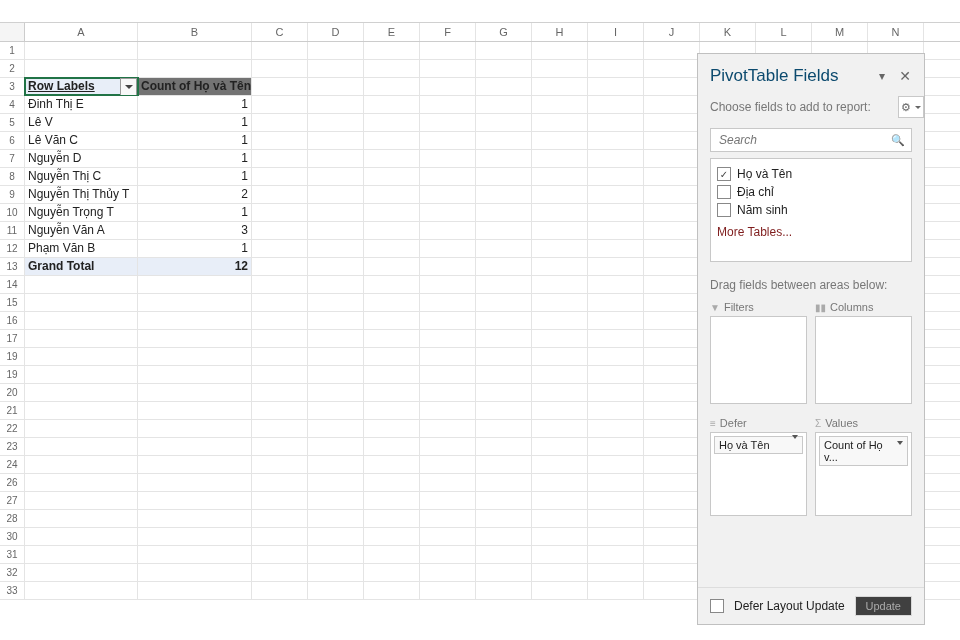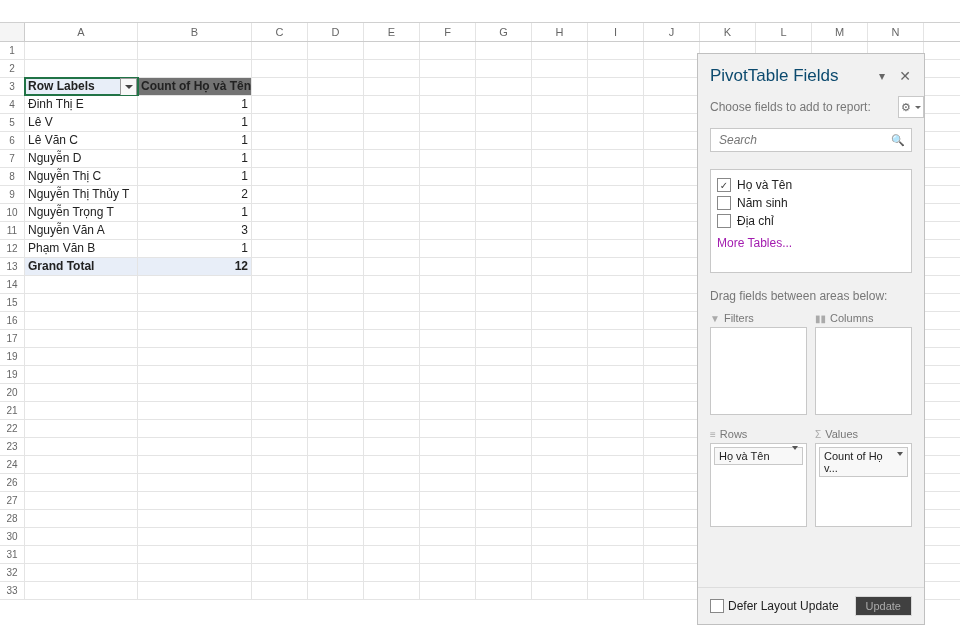--- a/index.html
+++ b/index.html
@@ -30,37 +30,37 @@
 
 .pane{position:absolute;top:30px;right:35px;width:226px;bottom:15px;background:#f1f1f1;border:1px solid #c0c0c0;display:flex;flex-direction:column}
 .pane-header{padding:12px 12px 6px 12px;display:flex;align-items:center}
 .pane-title{font-size:17px;color:#0c4a6e;flex:1}
 .pane-menu{width:12px;text-align:center;color:#666;margin-right:10px;cursor:pointer}
 .pane-close{width:14px;text-align:center;color:#666;font-size:14px;cursor:pointer}
 .pane-sub{padding:4px 0 8px 12px;color:#777;display:flex;align-items:center;justify-content:space-between}
 .gear{width:24px;height:20px;border:1px solid #c8c8c8;background:#fff;display:flex;align-items:center;justify-content:center;color:#666}
 .gear::before{content:"⚙";font-size:11px;margin-right:2px}
 .gear::after{content:"";border-left:3px solid transparent;border-right:3px solid transparent;border-top:3px solid #666;margin-left:2px}
-.search-box{margin:2px 12px 17px 12px;height:22px;border:1px solid #c8c8c8;background:#fff;display:flex;align-items:center;padding:0 6px;color:#aaa}
+.search-box{margin:2px 12px 6px 12px;height:22px;border:1px solid #c8c8c8;background:#fff;display:flex;align-items:center;padding:0 6px;color:#aaa}
 .search-box input{border:none;outline:none;flex:1;font-size:12px;font-style:italic;color:#888;background:transparent}
 .sicon{font-size:11px;color:#888}
 .fields-box{margin:0 12px 6px 12px;border:1px solid #c8c8c8;background:#fff;padding:6px 6px 6px 6px;min-height:90px}
 .field-row{display:flex;align-items:center;padding:2px 0}
 .chk{width:12px;height:12px;border:1px solid #888;margin-right:6px;display:flex;align-items:center;justify-content:center;font-size:10px;color:#444;background:#fff}
-.more-tables{color:#a21caf;padding:6px 0 0 0;cursor:pointer}
+.more-tables{color:#7f1d1d;padding:6px 0 0 0;cursor:pointer}
 .drag-label{padding:10px 24px 6px 12px;color:#777}
 .areas{display:flex;gap:8px;padding:0 12px}
 .area-col{flex:1;display:flex;flex-direction:column}
 .area-title{color:#777;font-size:11px;padding:3px 0;display:flex;align-items:center;gap:4px}
 .area-icon{font-size:10px;color:#aaa}
 .area-box{border:1px solid #c8c8c8;background:#fff;height:80px;padding:3px}
 .area-box.small{height:76px}
 .field-chip{border:1px solid #c8c8c8;background:#f8f8f8;padding:2px 4px;font-size:11px;display:flex;align-items:center;justify-content:space-between;cursor:move}
 .chip-dd::after{content:"";border-left:3px solid transparent;border-right:3px solid transparent;border-top:4px solid #555;margin-left:3px}
-.pane-footer{margin-top:auto;padding:8px 12px;display:flex;align-items:center;border-top:1px solid #ddd}
+.pane-footer{margin-top:auto;padding:8px 12px;display:flex;align-items:center;gap:6px;border-top:1px solid #ddd}
 .pane-footer .chk{margin-right:4px}
 .upd-btn{margin-left:auto;border:1px solid #d8d8d8;background:#404040;color:#aaa;padding:3px 10px;font-size:11px}
 </style>
 </head>
 <body>
 
 <div class="container">
   <div class="formula-bar"></div>
   <div class="sheet-area">
     <div class="grid-view">
@@ -111,21 +111,21 @@
             <div class="c cdef"></div>
             <div class="c cdef"></div>
             <div class="c cdef"></div>
             <div class="c cdef"></div>
             <div class="c cdef"></div>
             <div class="c cdef"></div>
             <div class="c cdef"></div>
           </div>
           <div class="r">
             <div class="rh">3</div>
-            <div class="c ca hdr sel-cell" style="position: relative;">Row Labels<div class="dd-btn"></div></div>
+            <div class="c ca hdr sel-cell" style="position: relative; text-decoration: underline;">Row Labels<div class="dd-btn"></div></div>
             <div class="c cb hdr-b">Count of Họ và Tên</div>
             <div class="c cdef"></div>
             <div class="c cdef"></div>
             <div class="c cdef"></div>
             <div class="c cdef"></div>
             <div class="c cdef"></div>
             <div class="c cdef"></div>
             <div class="c cdef"></div>
             <div class="c cdef"></div>
             <div class="c cdef"></div>
@@ -626,25 +626,25 @@
         <input type="text" placeholder="Search" style="">
         <span class="sicon">🔍</span>
       </div>
       <div class="fields-box" id="fields-box">
           <div class="field-row">
             <span class="chk">✓</span>
             <span>Họ và Tên</span>
           </div>
           <div class="field-row">
             <span class="chk"></span>
-            <span>Năm sinh</span>
+            <span>Địa chỉ</span>
           </div>
           <div class="field-row">
             <span class="chk"></span>
-            <span>Địa chỉ</span>
+            <span>Năm sinh</span>
           </div>
           <div class="more-tables">More Tables...</div>
         </div>
       <div class="drag-label">Drag fields between areas below:</div>
 
       <div class="areas">
         <div class="area-col">
           <div class="area-title">
               <span class="area-icon">▼</span>
               <span>Filters</span>
@@ -657,21 +657,21 @@
               <span>Columns</span>
             </div>
           <div class="area-box"></div>
         </div>
       </div>
 
       <div class="areas" style="margin-top:10px">
         <div class="area-col">
           <div class="area-title">
               <span class="area-icon">≡</span>
-              <span>Rows</span>
+              <span>Defer</span>
             </div>
           <div class="area-box small">
             <div class="field-chip">
                 <span>Họ và Tên</span>
                 <span class="chip-dd"></span>
               </div>
           </div>
         </div>
         <div class="area-col">
           <div class="area-title">

